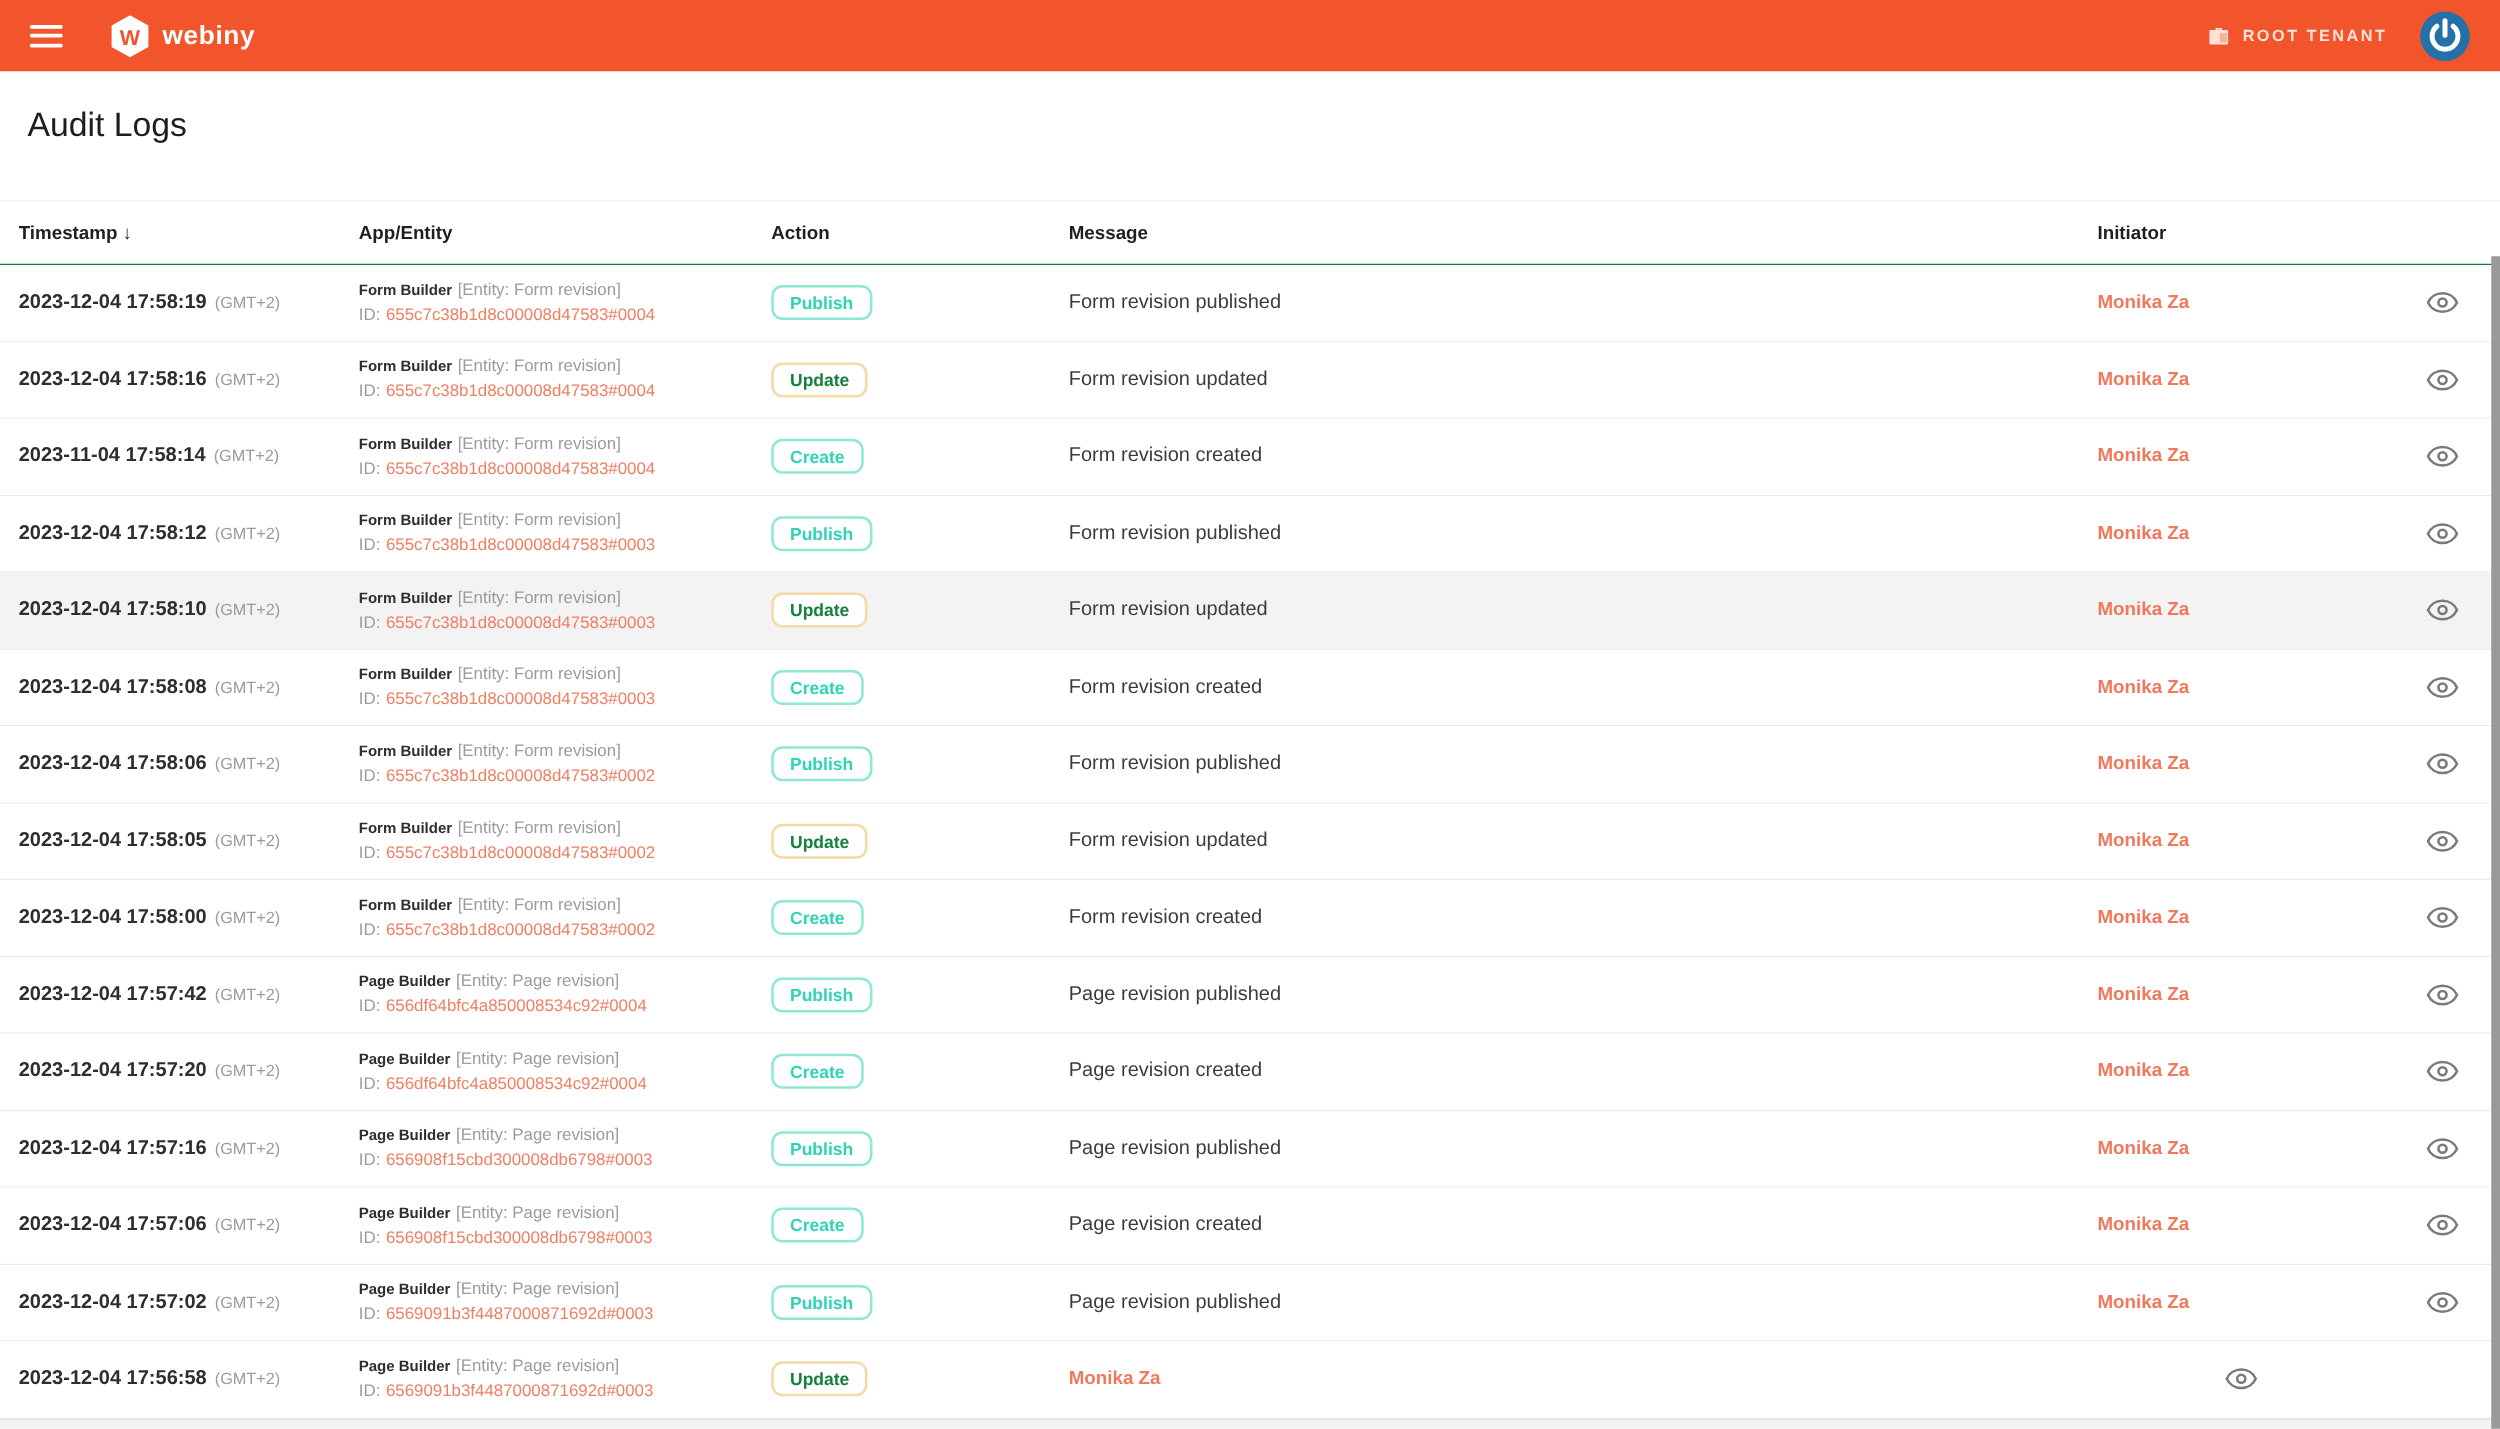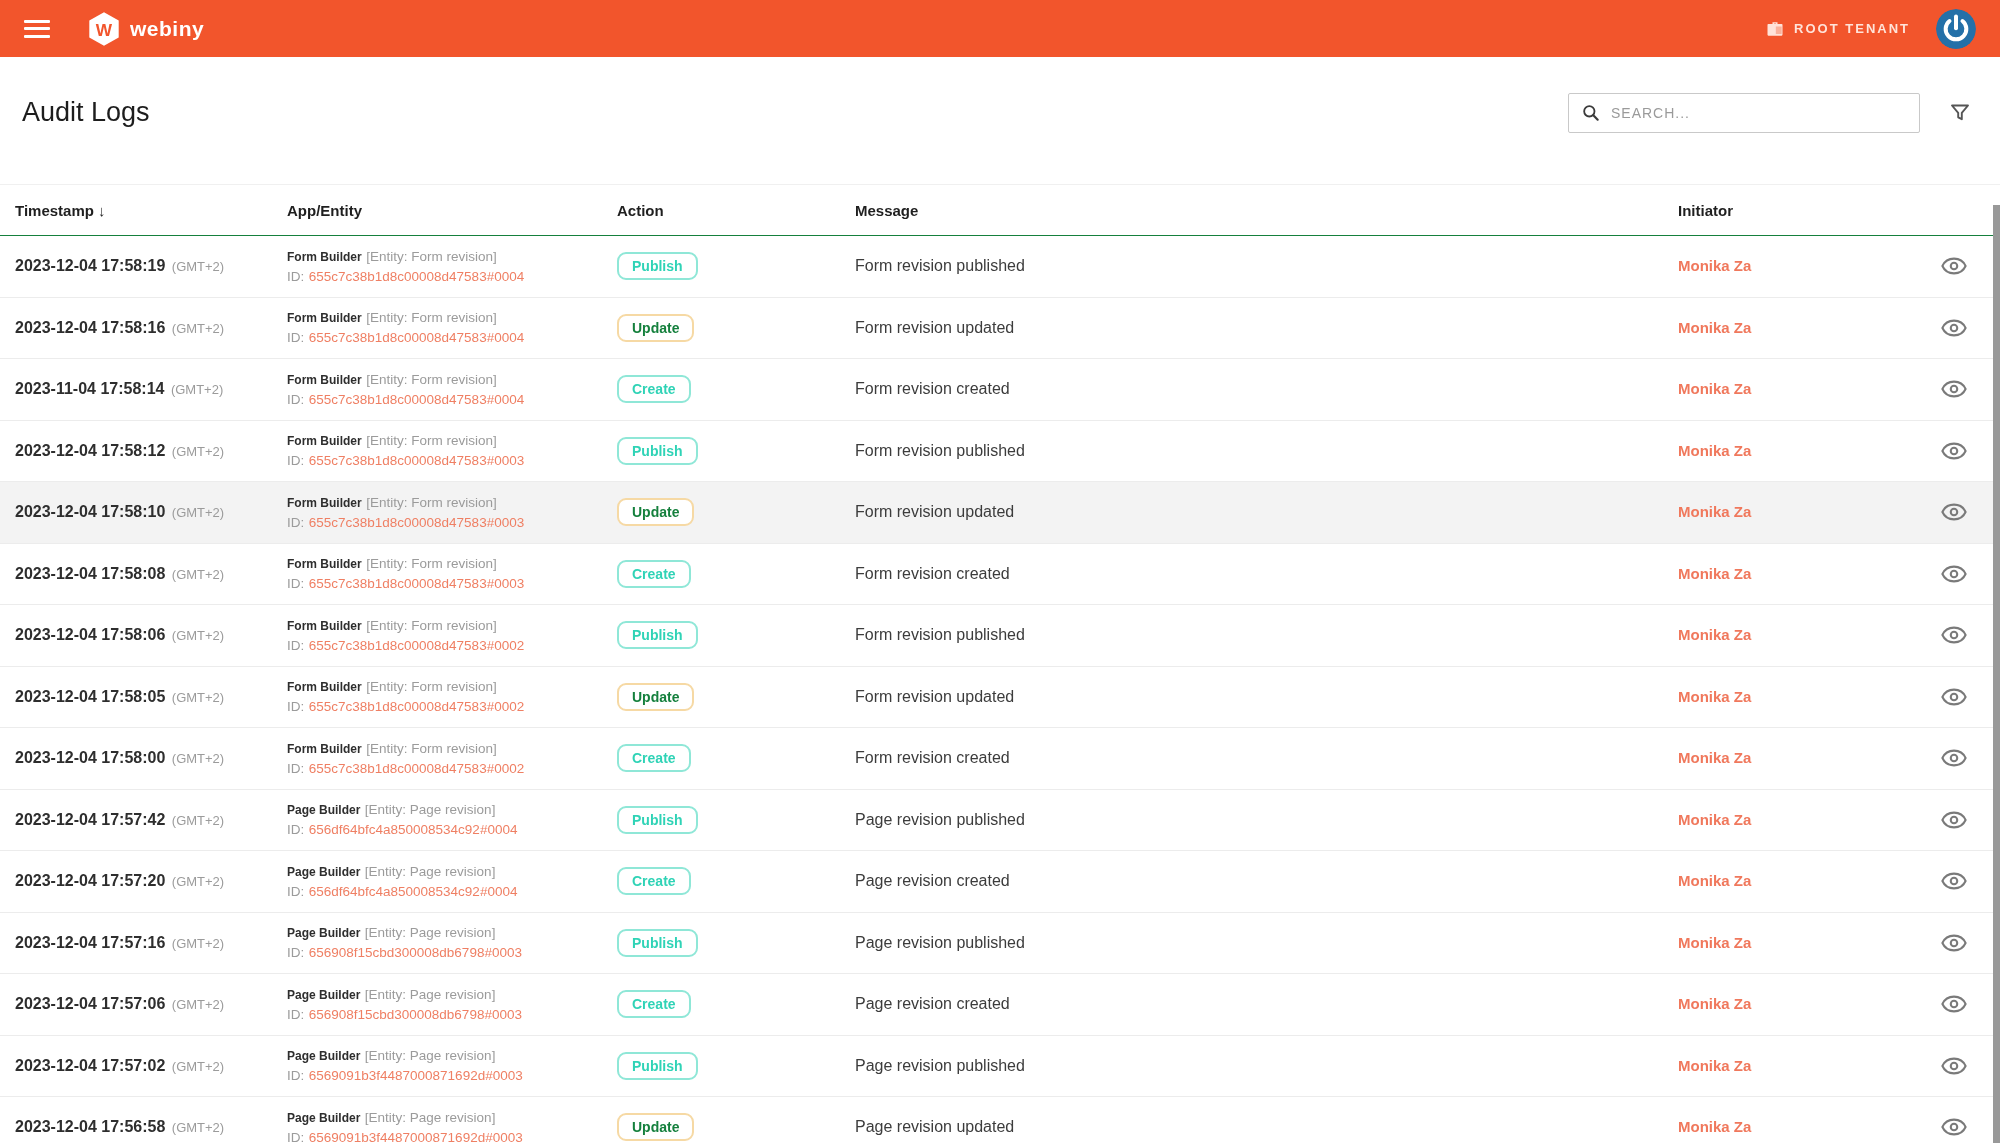--- a/index.html
+++ b/index.html
@@ -14,21 +14,21 @@
   .hamburger span { display:block; height:3px; background:#fff; border-radius:1px; }
   .brand { display:flex; align-items:center; gap:8px; cursor:pointer; }
   .brand-word { color:#fff; font-size:21px; font-weight:bold; letter-spacing:.5px; }
   .topbar-right { margin-left:auto; display:flex; gap:26px; }
   .tenant { display:flex; align-items:center; gap:9px; color:#ffd9cc; cursor:pointer; }
   .tenant-label { color:#ffe3d9; font-size:13px; font-weight:bold; letter-spacing:2px; }
   .avatar { width:40px; height:40px; border-radius:50%; overflow:hidden; cursor:pointer;
             display:flex; align-items:center; justify-content:center; }
 
   
-  .page-header { height:128px; display:flex; align-items:center; padding:0 28px 16px 22px;
+  .page-header { height:104px; display:flex; align-items:center; padding:0 28px 16px 22px;
                  border-bottom:1px solid #f0f0f0; }
   .page-title { font-size:27px; font-weight:500; color:#1d1d1d; }
   .header-right { margin-left:auto; display:flex; align-items:center; gap:28px; }
   .search-box { width:352px; height:40px; border:1px solid #c9c9c9; border-radius:2px;
                 display:flex; align-items:center; padding:0 12px; gap:10px; background:#fff; }
   .search-box input { border:none; outline:none; flex:1; font-size:14px; letter-spacing:1px;
                       color:#444; font-family:"Liberation Sans", sans-serif; }
   .search-box input::placeholder { color:#9a9a9a; }
   .filter-btn { cursor:pointer; display:flex; align-items:center; }
 
@@ -92,34 +92,20 @@
         <circle cx="12" cy="12" r="12" fill="#2470a8"></circle>
         <path d="M12 4.5v7" stroke="#ffffff" stroke-width="2.4" stroke-linecap="round" fill="none"></path>
         <path d="M8.1 7.2a6.2 6.2 0 1 0 7.8 0" stroke="#ffffff" stroke-width="2.4" stroke-linecap="round" fill="none"></path>
       </svg>
     </div>
   </div>
 </header>
 
 <div class="page-header">
   <h1 class="page-title">Audit Logs</h1>
-  <div class="header-right">
-    <div class="search-box">
-      <svg width="20" height="20" viewBox="0 0 24 24">
-        <circle cx="10" cy="10" r="6.2" fill="none" stroke="#3a3a3a" stroke-width="2.2"></circle>
-        <path d="M14.8 14.8 L20 20" stroke="#3a3a3a" stroke-width="2.6" stroke-linecap="round"></path>
-      </svg>
-      <input type="text" placeholder="SEARCH..." style="">
-    </div>
-    <div class="filter-btn">
-      <svg width="24" height="24" viewBox="0 0 24 24">
-        <path d="M4 4.5h16l-6.2 7.4v6.3l-3.6-1.9v-4.4L4 4.5z" fill="none" stroke="#555" stroke-width="1.9" stroke-linejoin="round"></path>
-      </svg>
-    </div>
-  </div>
 </div>
 
 <div class="thead grid">
   <div class="th">
     <span>Timestamp</span><span class="sort-arrow">↓</span>
   </div>
   <div class="th">App/Entity</div>
   <div class="th">Action</div>
   <div class="th">Message</div>
   <div class="th">Initiator</div>
@@ -558,21 +544,20 @@
         <span class="entity">[Entity: Page revision]</span>
       </div>
       <div class="id-line">
         <span class="id-label">ID:</span>
         <span class="id-value">6569091b3f4487000871692d#0003</span>
       </div>
     </div>
     <div class="cell c-action">
       <span class="badge amber">Update</span>
     </div>
-    <div class="cell c-msg">Page revision updated</div>
     <div class="cell c-init">
       <span class="initiator">Monika Za</span>
     </div>
     <div class="cell c-eye">
       <svg class="eye" width="26" height="26" viewBox="0 0 24 24">
         <path d="M12 5.2C7.2 5.2 3.1 8 1.3 12c1.8 4 5.9 6.8 10.7 6.8S20.9 16 22.7 12C20.9 8 16.8 5.2 12 5.2z" fill="none" stroke="#7a7a7a" stroke-width="1.9"></path>
         <circle cx="12" cy="12" r="3" fill="none" stroke="#7a7a7a" stroke-width="1.9"></circle>
       </svg>
     </div>
   </div>

